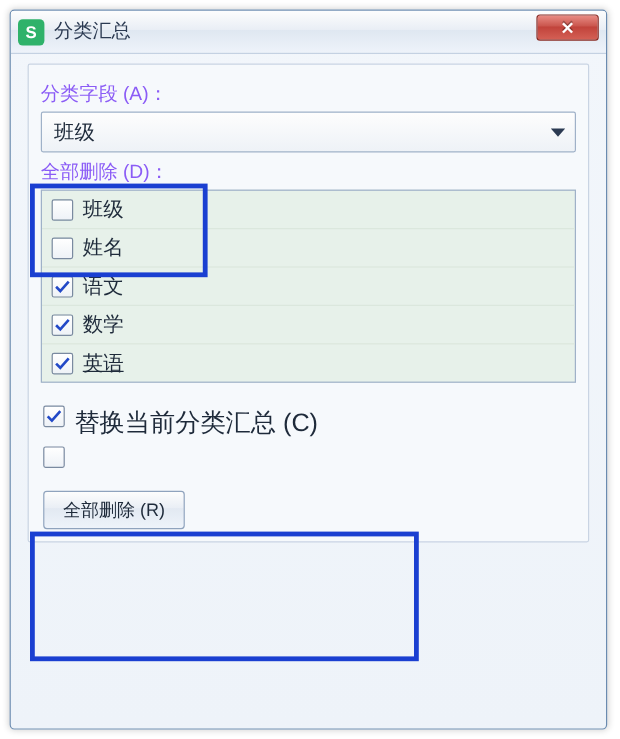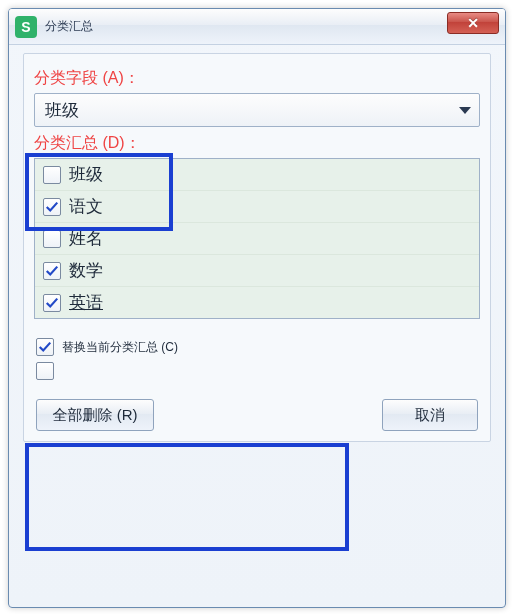--- a/index.html
+++ b/index.html
@@ -42,21 +42,21 @@
     display: flex;
     align-items: center;
     justify-content: center;
     color: #fff;
     font-weight: bold;
     font-size: 14px;
     margin-right: 8px;
   }
   .title-text {
     color: #2b3a52;
-    font-size: 12px;
+    font-size: 16px;
   }
   .close-btn {
     position: absolute;
     right: 6px;
     top: 3px;
     width: 52px;
     height: 22px;
     background: linear-gradient(#e88b84, #c9544b 45%, #c1423a 46%, #d46055);
     border: 1px solid #8a2c25;
     border-radius: 3px;
@@ -72,21 +72,21 @@
     padding: 8px 14px 10px 14px;
   }
   .group {
     border: 1px solid #c9d4e3;
     border-radius: 2px;
     padding: 8px 10px 10px 10px;
     background: #f6f9fc;
     position: relative;
   }
   .label {
-    color: #ef4444;
+    color: #8b5cf6;
     font-size: 16px;
     margin: 6px 0 4px 0;
   }
   .combo {
     width: 100%;
     height: 34px;
     background: linear-gradient(#fdfdfd, #eef2f7);
     border: 1px solid #9fb1c8;
     border-radius: 2px;
     display: flex;
@@ -130,22 +130,22 @@
     flex-shrink: 0;
   }
   .chk.checked svg { display: block; }
   .chk svg { display: none; width: 14px; height: 14px; }
   .opts {
     margin-top: 12px;
     padding: 4px 2px 6px 2px;
   }
   .optrow {
     display: flex;
-    align-items: flex-end;
-    font-size: 12px;
+    align-items: flex-start;
+    font-size: 21px;
     color: #1e2a3a;
     padding: 3px 0;
   }
   .buttons {
     display: flex;
     gap: 22px;
     margin-top: 10px;
     padding: 0 2px;
     align-items: center;
     justify-content: flex-end;
@@ -190,41 +190,41 @@
   <div class="body">
     <div class="group">
 
       <div class="label">分类字段 (A)：</div>
       <div class="combo">
         <span>班级</span>
         <span class="arrow"></span>
       </div>
 
 
-      <div class="label">分类汇总 (D)：</div>
+      <div class="label">全部删除 (D)：</div>
       <div class="listbox">
         <div class="listitem">
           <span class="chk">
             
           </span>
           <span>班级</span>
         </div>
         <div class="listitem">
-          <span class="chk checked">
-            <svg viewBox="0 0 16 16">
-                <path d="M2 8 L6 12 L14 3" stroke="#2249c7" stroke-width="2.5" fill="none"></path>
-              </svg>
-          </span>
-          <span>语文</span>
-        </div>
-        <div class="listitem">
           <span class="chk">
             
           </span>
           <span>姓名</span>
+        </div>
+        <div class="listitem">
+          <span class="chk checked">
+            <svg viewBox="0 0 16 16">
+                <path d="M2 8 L6 12 L14 3" stroke="#2249c7" stroke-width="2.5" fill="none"></path>
+              </svg>
+          </span>
+          <span>语文</span>
         </div>
         <div class="listitem">
           <span class="chk checked">
             <svg viewBox="0 0 16 16">
                 <path d="M2 8 L6 12 L14 3" stroke="#2249c7" stroke-width="2.5" fill="none"></path>
               </svg>
           </span>
           <span>数学</span>
         </div>
         <div class="listitem">
@@ -251,23 +251,20 @@
             
           </span>
         </div>
       </div>
 
       <div class="buttons">
         <div class="btn">
           <span>全部删除 (R)</span>
         </div>
         <div class="spacer"></div>
-        <div class="btn" style="min-width:96px">
-          <span>取消</span>
-        </div>
       </div>
 
     </div>
   </div>
 
   <div class="hl hl1"></div>
   <div class="hl hl2"></div>
 </div>
 
 </body></html>

